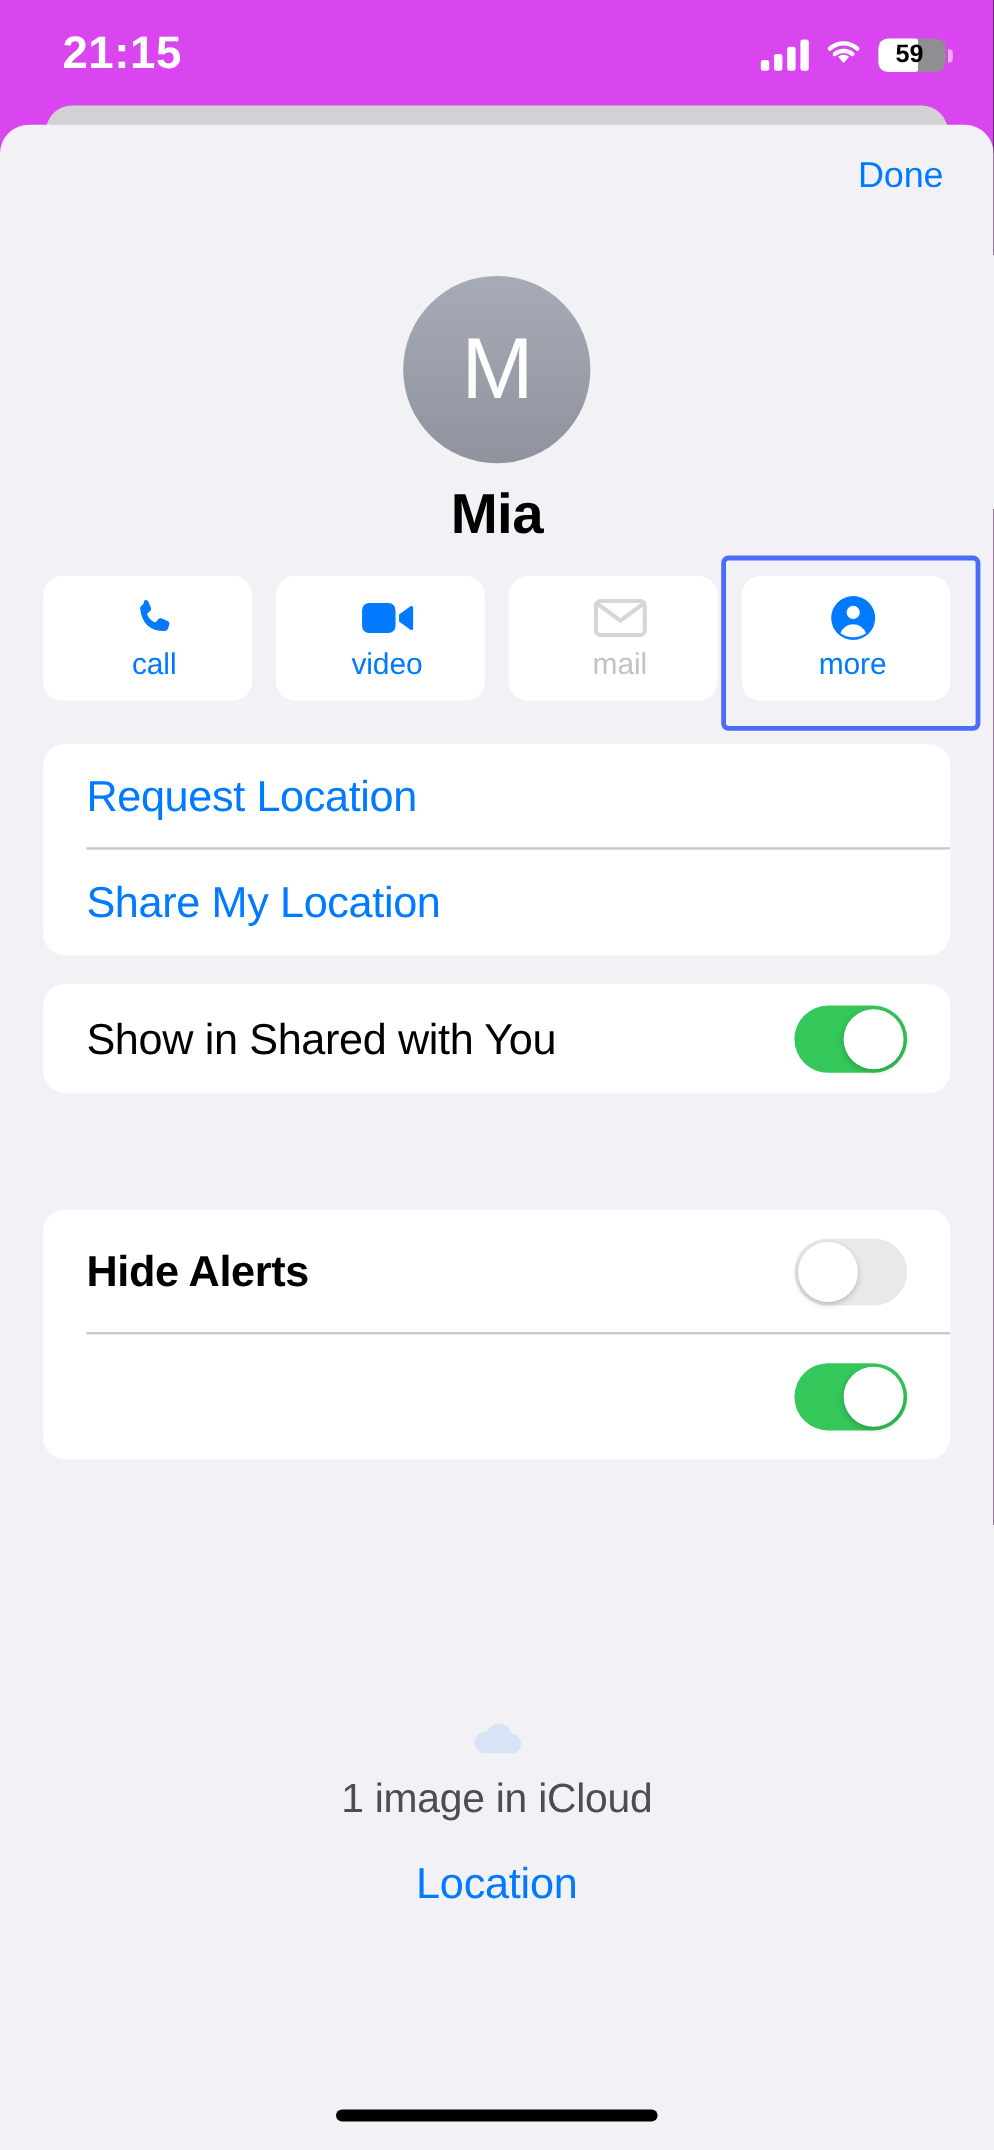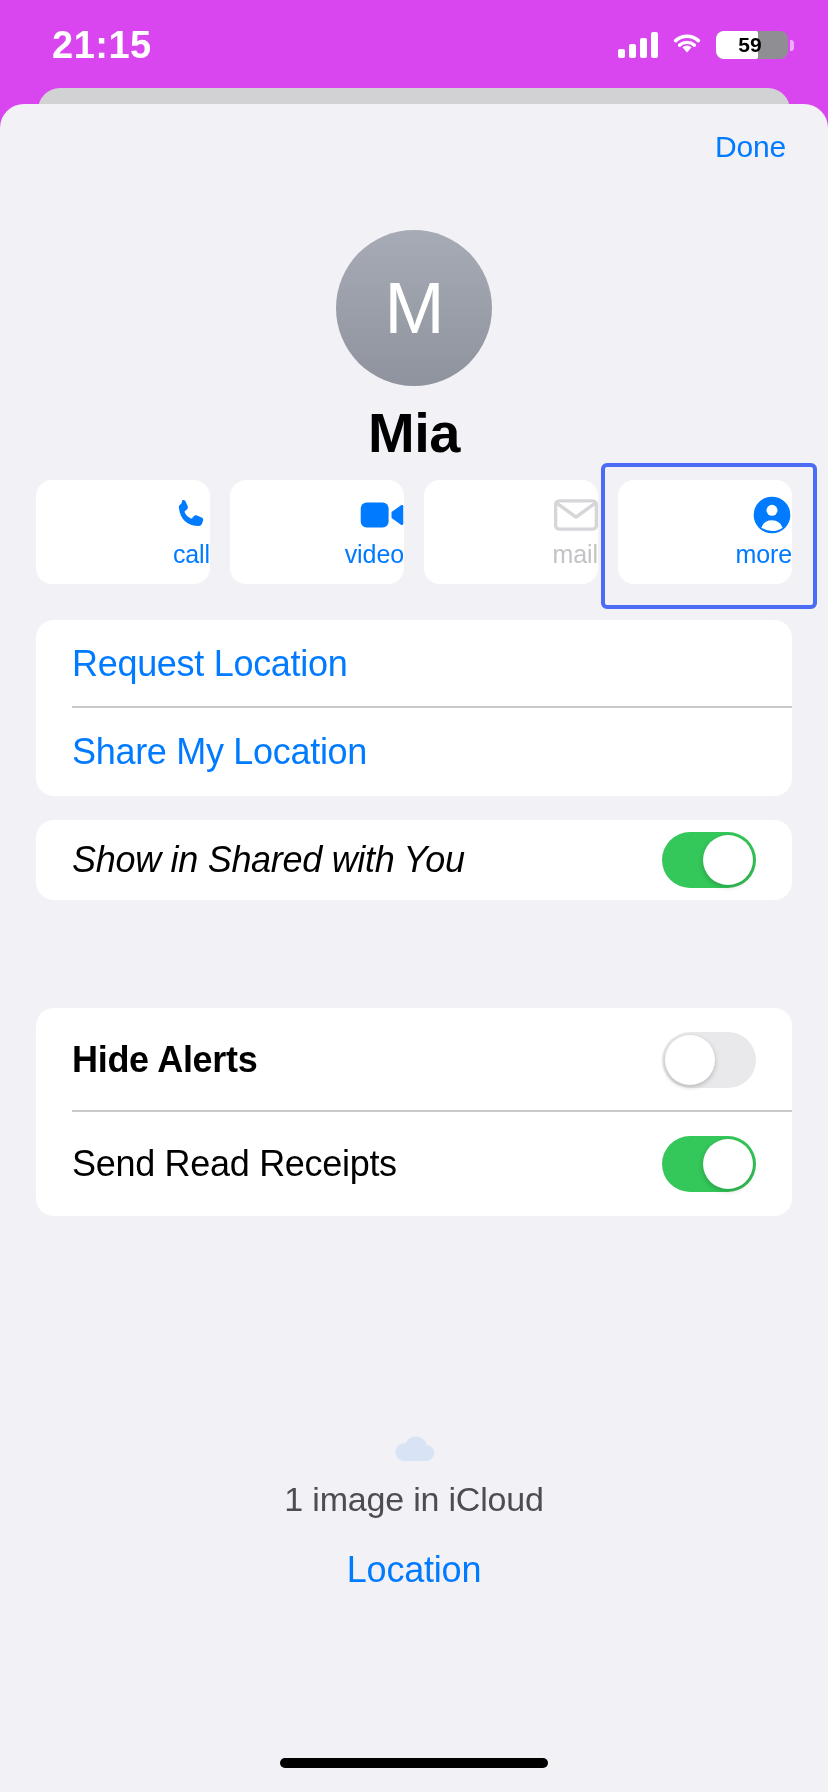--- a/index.html
+++ b/index.html
@@ -32,21 +32,21 @@
   }
   .bars { display:flex; align-items:flex-end; gap:4px; height:26px; }
   .bars i { display:block; width:7px; background:#fff; border-radius:2px; }
   .bars i:nth-child(1){ height:9px; }
   .bars i:nth-child(2){ height:14px; }
   .bars i:nth-child(3){ height:20px; }
   .bars i:nth-child(4){ height:26px; }
   .wifi { width:32px; height:26px; }
   .batt {
     position:relative;
-    width:72px; height:28px;
+    width:56px; height:28px;
     border-radius:8px;
     background:#8e8e93;
     display:flex; align-items:center;
   }
   .batt .fill {
     position:absolute; left:0; top:0;
     height:28px; width:59%;
     background:#fff;
     border-radius:8px 2px 2px 8px;
   }
@@ -108,21 +108,21 @@
     font-size:72px;
     font-weight:400;
     line-height:1;
     letter-spacing:-1px;
   }
   #contact-name {
     position:absolute;
     left:0; top:296px;
     width:828px;
     text-align:center;
-    font-size:56px;
+    font-size:47px;
     font-weight:700;
     color:#000;
     letter-spacing:-0.5px;
   }
 
   
   #action-row {
     position:absolute;
     left:36px; top:376px;
     width:756px;
@@ -130,21 +130,21 @@
     gap:20px;
   }
   .action-btn {
     position:relative;
     flex:1;
     height:104px;
     background:#fff;
     border-radius:16px;
     display:flex;
     flex-direction:column;
-    align-items:flex-end;
+    align-items:center;
     justify-content:center;
     gap:5px;
     padding-left:11px;
   }
   .action-btn .glyph {
     height:40px;
     display:flex; align-items:center; justify-content:center;
   }
   .action-btn .lbl {
     font-size:25px;
@@ -348,21 +348,21 @@
       <div class="row link">
         <span class="row-label">Request Location</span>
         <div class="divider"></div>
       </div>
       <div class="row link">
         <span class="row-label">Share My Location</span>
       </div>
     </div>
 
     <div class="card" style="top:716px;">
-      <div class="row" style="height:80px;font-style:italic;">
+      <div class="row" style="height:91px;">
         <span class="row-label">Show in Shared with You</span>
         <span class="spacer"></span>
         <span class="toggle on">
           <span class="knob"></span>
         </span>
       </div>
     </div>
 
     <div id="shared-note">
       <span>Content shared in this conversation will appear in selected apps. Pins will always show. </span><span class="learn">Learn more…</span>
@@ -371,21 +371,20 @@
     <div class="card" style="top:904px;">
       <div class="row" style="height:104px;font-weight:bold;">
         <span class="row-label">Hide Alerts</span>
         <span class="spacer"></span>
         <span class="toggle off">
           <span class="knob"></span>
         </span>
         <div class="divider"></div>
       </div>
       <div class="row" style="height:104px;">
-        <span class="row-label">Send Read Receipts</span>
         <span class="spacer"></span>
         <span class="toggle on">
           <span class="knob"></span>
         </span>
       </div>
     </div>
 
     <div id="icloud-block">
       <svg id="cloud-icon" width="44" height="30" viewBox="0 0 44 30">
         <path d="M11 27h23a8 8 0 0 0 .6-16 11 11 0 0 0 -21 -1.6A8 8 0 0 0 11 27z" fill="#d8e4f5"></path>

